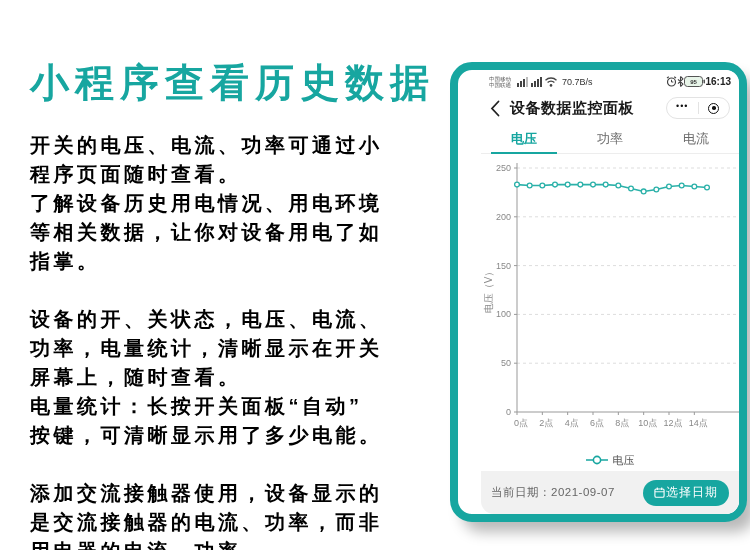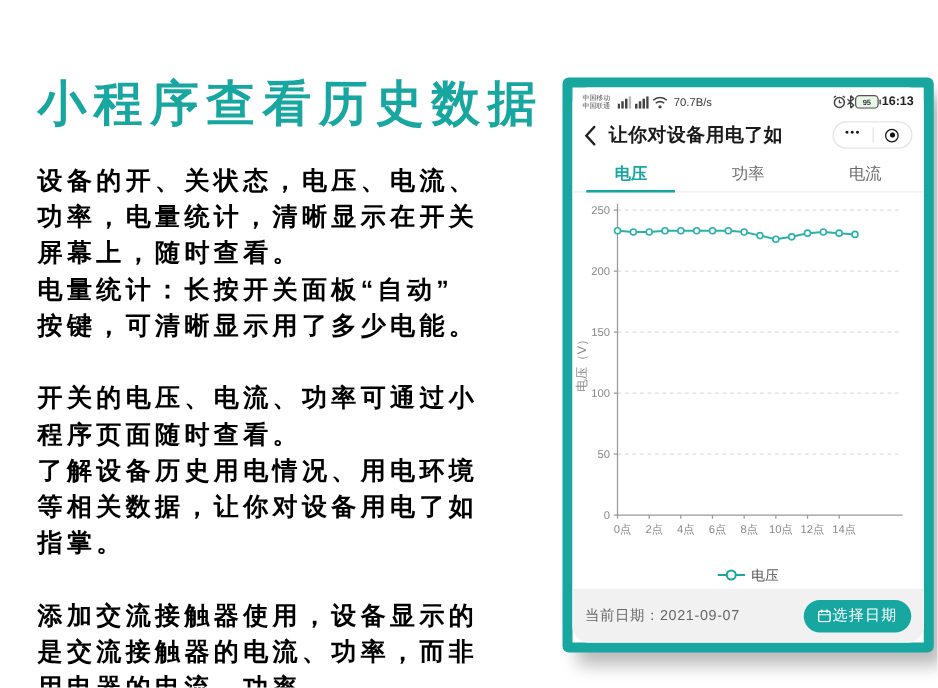--- a/index.html
+++ b/index.html
@@ -17,22 +17,23 @@
     letter-spacing:6px; margin-bottom:21px; white-space:nowrap;
   }
   .para {
     color:#000; font-size:20px; font-weight:700; letter-spacing:3.5px;
     line-height:29px; white-space:pre-line; margin-bottom:29px;
   }
 
   
   .phone {
     position:absolute; left:450px; top:62px; width:297px; height:460px;
-    border:8px solid var(--accent); border-radius:5px; background:#fff;
+    border:8px solid var(--accent); border-radius:22px; background:#fff;
     box-shadow:10px 12px 14px -2px rgba(0,0,0,0.28);
+    padding-left:23px;
   }
   .screen { width:100%; height:100%; border-radius:13px; overflow:hidden;
             background:#fff; display:flex; flex-direction:column; }
 
   
   .status-bar { height:22px; display:flex; align-items:center;
                 padding:2px 8px 0 8px; color:#333; }
   .carrier { display:flex; flex-direction:column; line-height:6px; margin-right:3px; }
   .carrier span { font-size:5.5px; color:#555; transform-origin:left center; }
   .sb-left { display:flex; align-items:center; gap:3px; flex:1; }
@@ -76,30 +77,30 @@
   .date-button { background:var(--accent); color:#fff; border:none; border-radius:15px;
                  height:26px; padding:0 11px; font-size:12px; display:flex;
                  align-items:center; gap:1px; cursor:pointer; letter-spacing:1px;
                  font-family:inherit; }
 </style>
 </head>
 <body>
 
 <div class="left-col">
   <div class="headline">小程序查看历史数据</div>
+  <div class="para">开关的电压、电流、功率可通过小
+程序页面随时查看。
+了解设备历史用电情况、用电环境
+等相关数据，让你对设备用电了如
+指掌。</div>
   <div class="para">设备的开、关状态，电压、电流、
 功率，电量统计，清晰显示在开关
 屏幕上，随时查看。
 电量统计：长按开关面板“自动”
 按键，可清晰显示用了多少电能。</div>
-  <div class="para">开关的电压、电流、功率可通过小
-程序页面随时查看。
-了解设备历史用电情况、用电环境
-等相关数据，让你对设备用电了如
-指掌。</div>
   <div class="para">添加交流接触器使用，设备显示的
 是交流接触器的电流、功率，而非
 用电器的电流、功率。</div>
 </div>
 
 <div class="phone">
   <div class="screen">
 
     <div class="status-bar">
       <div class="sb-left">
@@ -141,21 +142,21 @@
           <text x="9.5" y="8" text-anchor="middle" class="batt-num">95</text>
         </svg>
         <span class="sb-time">16:13</span>
       </div>
     </div>
 
     <div class="nav-bar">
       <svg width="10" height="17" viewBox="0 0 10 17">
         <polyline points="8.5,1.5 2,8.5 8.5,15.5" stroke="#222" stroke-width="1.8" fill="none" stroke-linecap="round"></polyline>
       </svg>
-      <div class="nav-title">让你对设备用电了如</div>
+      <div class="nav-title">设备数据监控面板</div>
       <div class="capsule">
         <div class="capsule-half">
           <span class="more-dots">•••</span>
         </div>
         <div class="capsule-divider"></div>
         <div class="capsule-half">
           <span class="target-circle"></span>
         </div>
       </div>
     </div>

